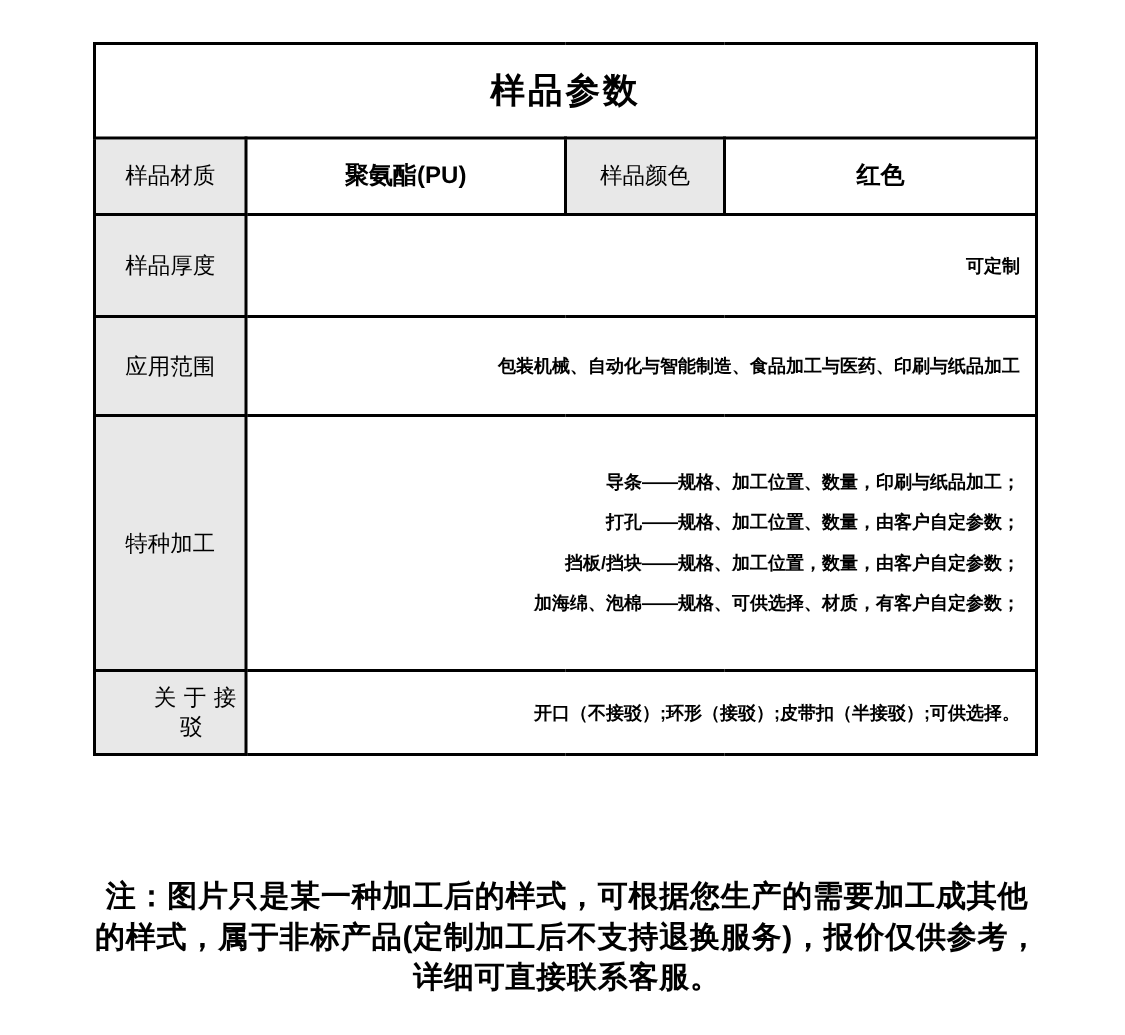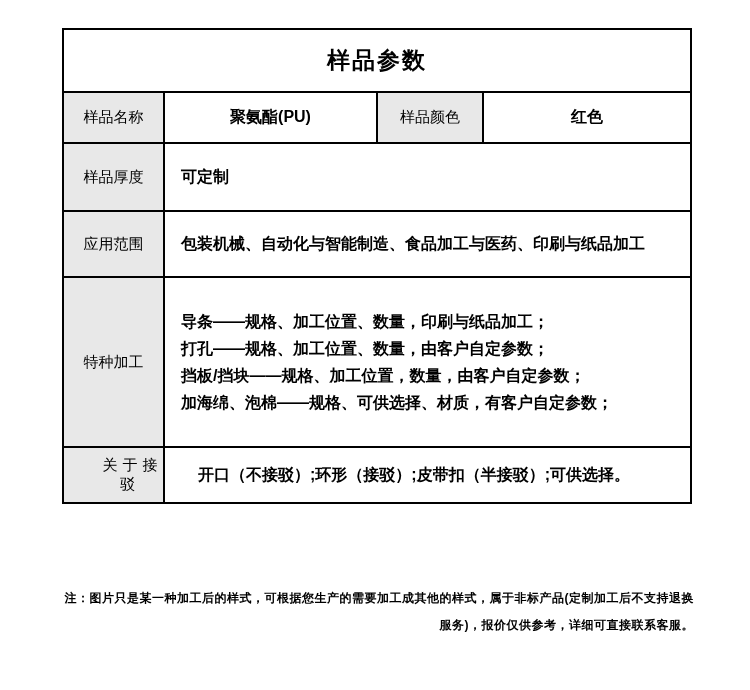--- a/index.html
+++ b/index.html
@@ -36,42 +36,42 @@
     font-size: 15px;
     font-weight: 400;
   }
   td.lbl.spaced { letter-spacing: 5px; text-indent: 5px; }
   td.val {
     text-align: center;
     font-size: 16px;
     font-weight: 700;
   }
   td.val-left {
-    text-align: left;
-    font-size: 16px;
+    text-align: right;
+    font-size: 12px;
     font-weight: 700;
     padding-left: 16px;
     padding-right: 10px;
   }
   tr.r1 td, tr.r2 td { height: 51px; }
   tr.r3 td { height: 68px; }
   tr.r4 td { height: 66px; }
   tr.r5 td { height: 170px; }
   tr.r6 td { height: 56px; padding-left: 33px; }
   .multi-line div { line-height: 27px; }
 
   .note {
     position: absolute;
     left: 62px; top: 585px;
     width: 632px;
-    font-size: 12px;
+    font-size: 20px;
     font-weight: 700;
     line-height: 27px;
     letter-spacing: 0.5px;
-    text-align: right;
+    text-align: center;
   }
 </style>
 </head>
 <body>
 
 <div class="sheet">
 
   <table class="spec">
     <colgroup>
       <col style="width:101px">
@@ -80,21 +80,21 @@
       <col style="width:208px">
     </colgroup>
 
     <tbody>
         <tr class="rt">
       <td class="title-cell" colspan="4">样品参数</td>
     </tr>
 
 
     <tr class="r2">
-      <td class="lbl">样品名称</td>
+      <td class="lbl">样品材质</td>
       <td class="val">聚氨酯(PU)</td>
       <td class="lbl">样品颜色</td>
       <td class="val">红色</td>
     </tr>
 
     <tr class="r3">
       <td class="lbl">样品厚度</td>
       <td class="val-left" colspan="3">可定制</td>
     </tr>
 

